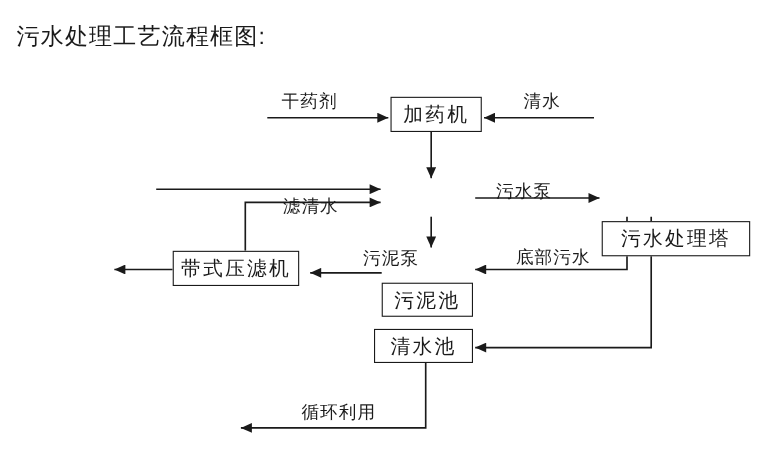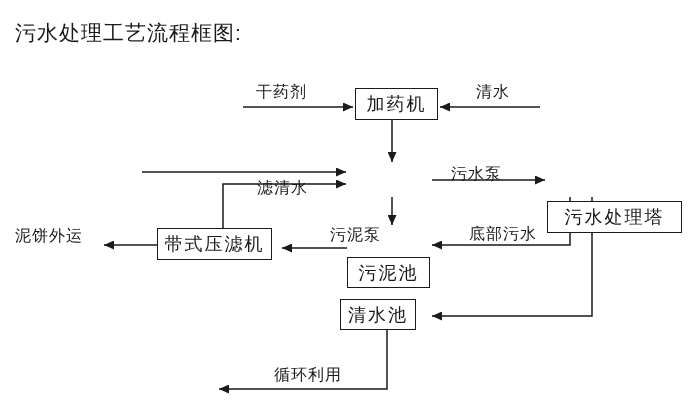--- a/index.html
+++ b/index.html
@@ -48,24 +48,23 @@
       <path d="M347,248 L282,248" marker-end="url(#arr)"></path>
       <path d="M157,245 L104,245" marker-end="url(#arr)"></path>
       <path d="M387,330 L387,389 L219,389" marker-end="url(#arr)"></path>
     </g>
   </svg>
 
   <div class="node" style="left:355px; top:88px; width:83px; height:32px;">加药机</div>
   <div class="node" style="left:547px; top:165px; width:135px; height:32px;margin-top:36px;">污水处理塔</div>
   <div class="node" style="left:347px; top:227px; width:83px; height:31px;margin-top:30px;">污泥池</div>
   <div class="node" style="left:157px; top:228px; width:115px; height:32px;">带式压滤机</div>
-  <div class="node" style="left:340px; top:299px; width:76px; height:31px;">清水池</div>
+  <div class="node" style="left:340px; top:299px; width:90px; height:31px;">清水池</div>
 
   <div class="lbl" style="left:256px; top:82px;">干药剂</div>
   <div class="lbl" style="left:476px; top:82px;">清水</div>
   <div class="lbl" style="left:257px; top:178px;">滤清水</div>
   <div class="lbl" style="left:451px; top:164px;">污水泵</div>
   <div class="lbl" style="left:469px; top:224px;text-align:right;">底部污水</div>
   <div class="lbl" style="left:283px; top:225px;margin-left:47px;">污泥泵</div>
-  <div class="lbl" style="left:15px; top:226px;">泥饼外运</div>
   <div class="lbl" style="left:261px; top:365px;margin-left:13px;">循环利用</div>
 
 </div>
 
 </body></html>

